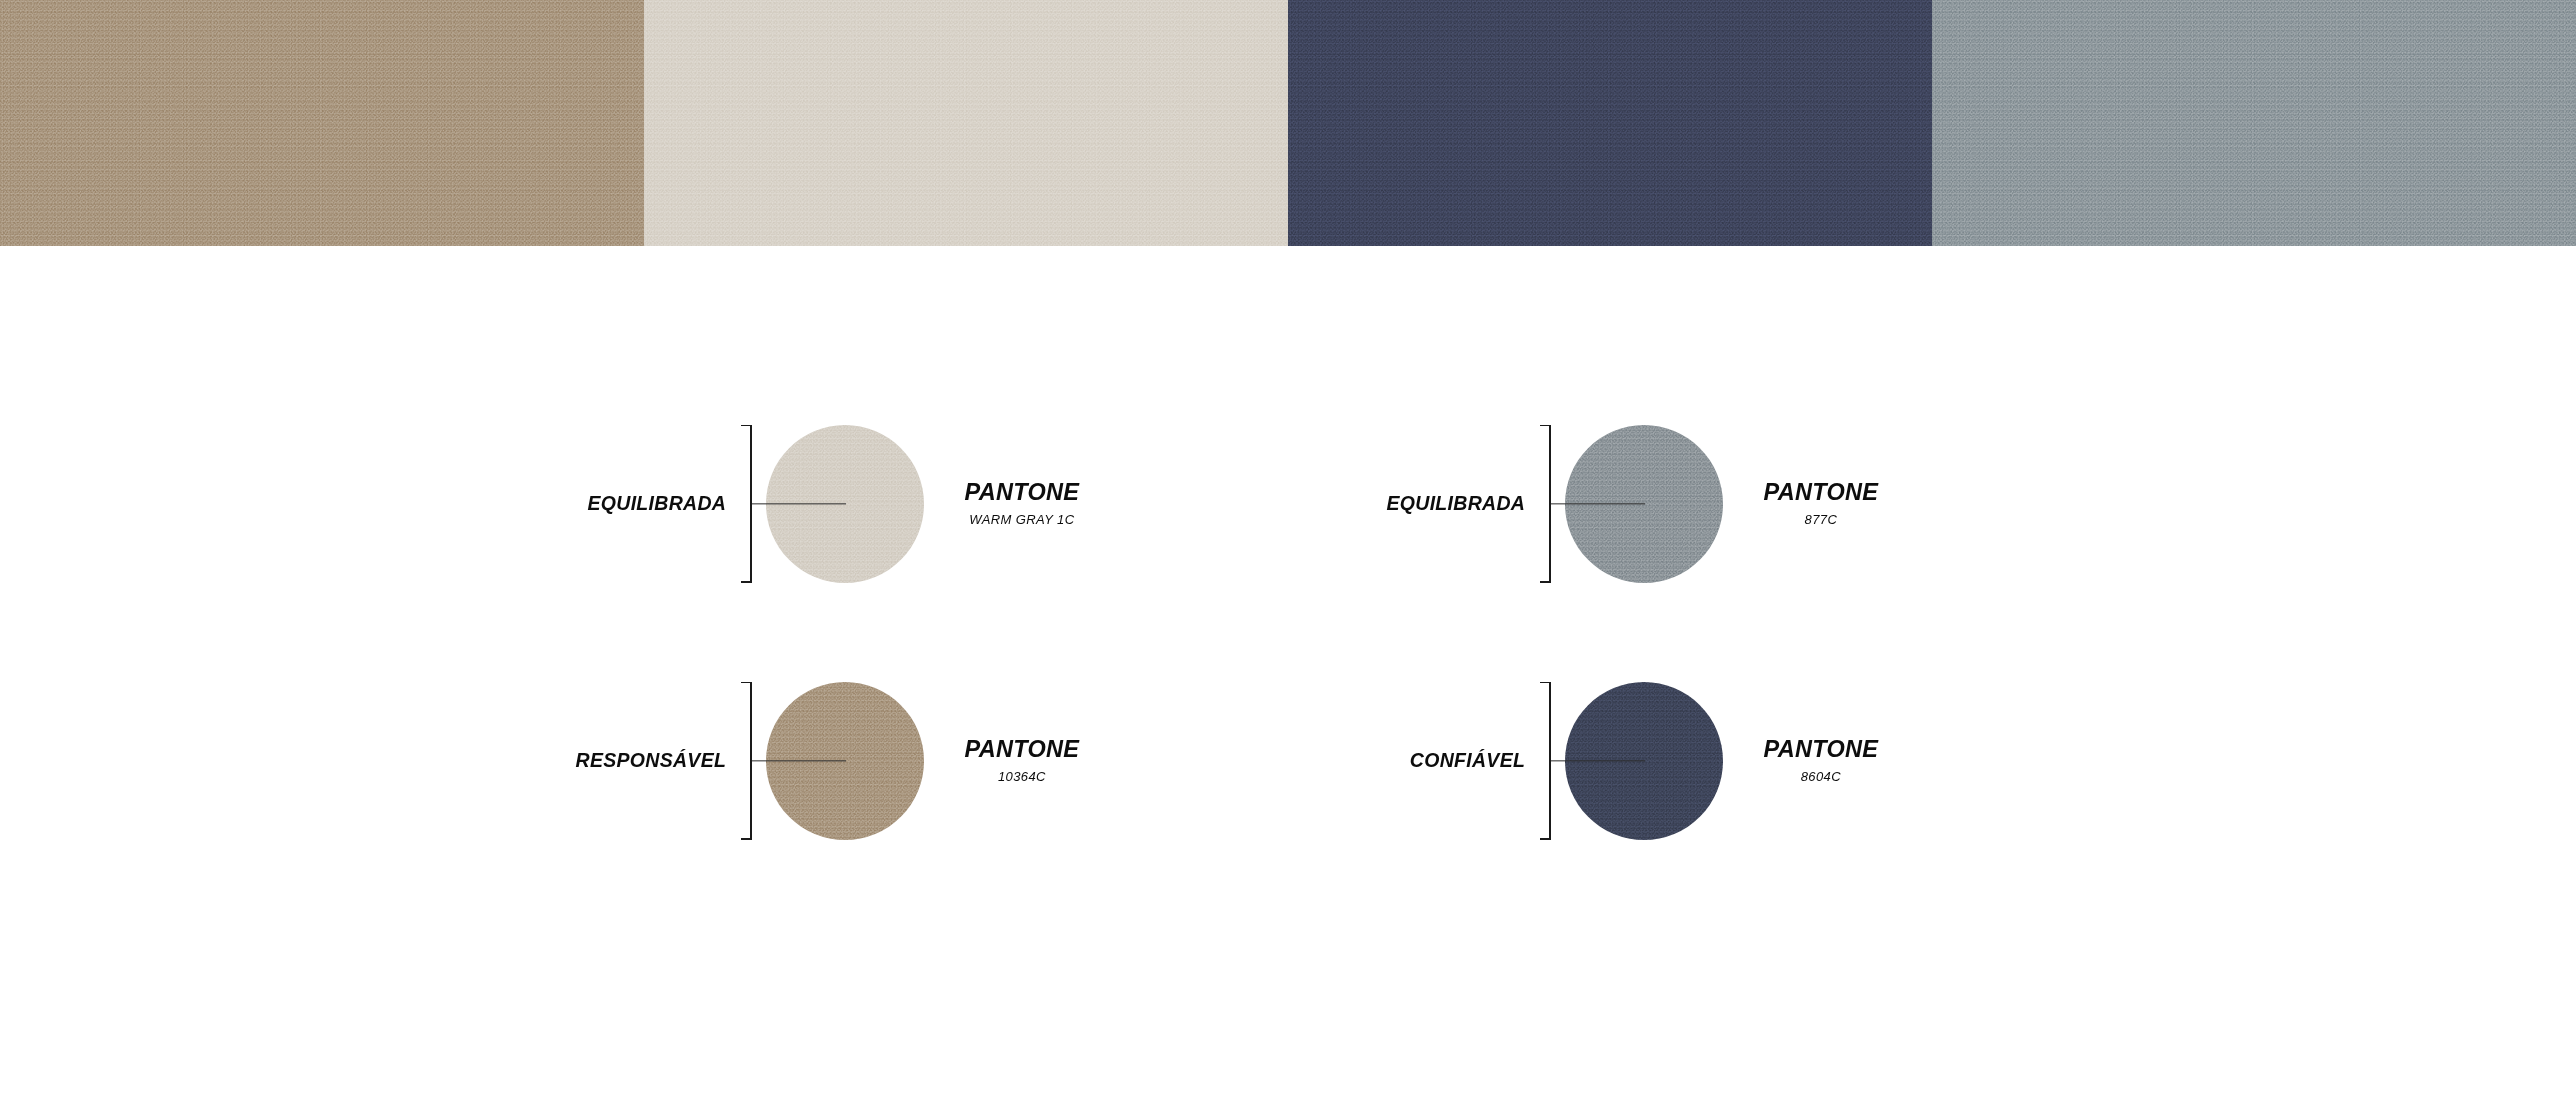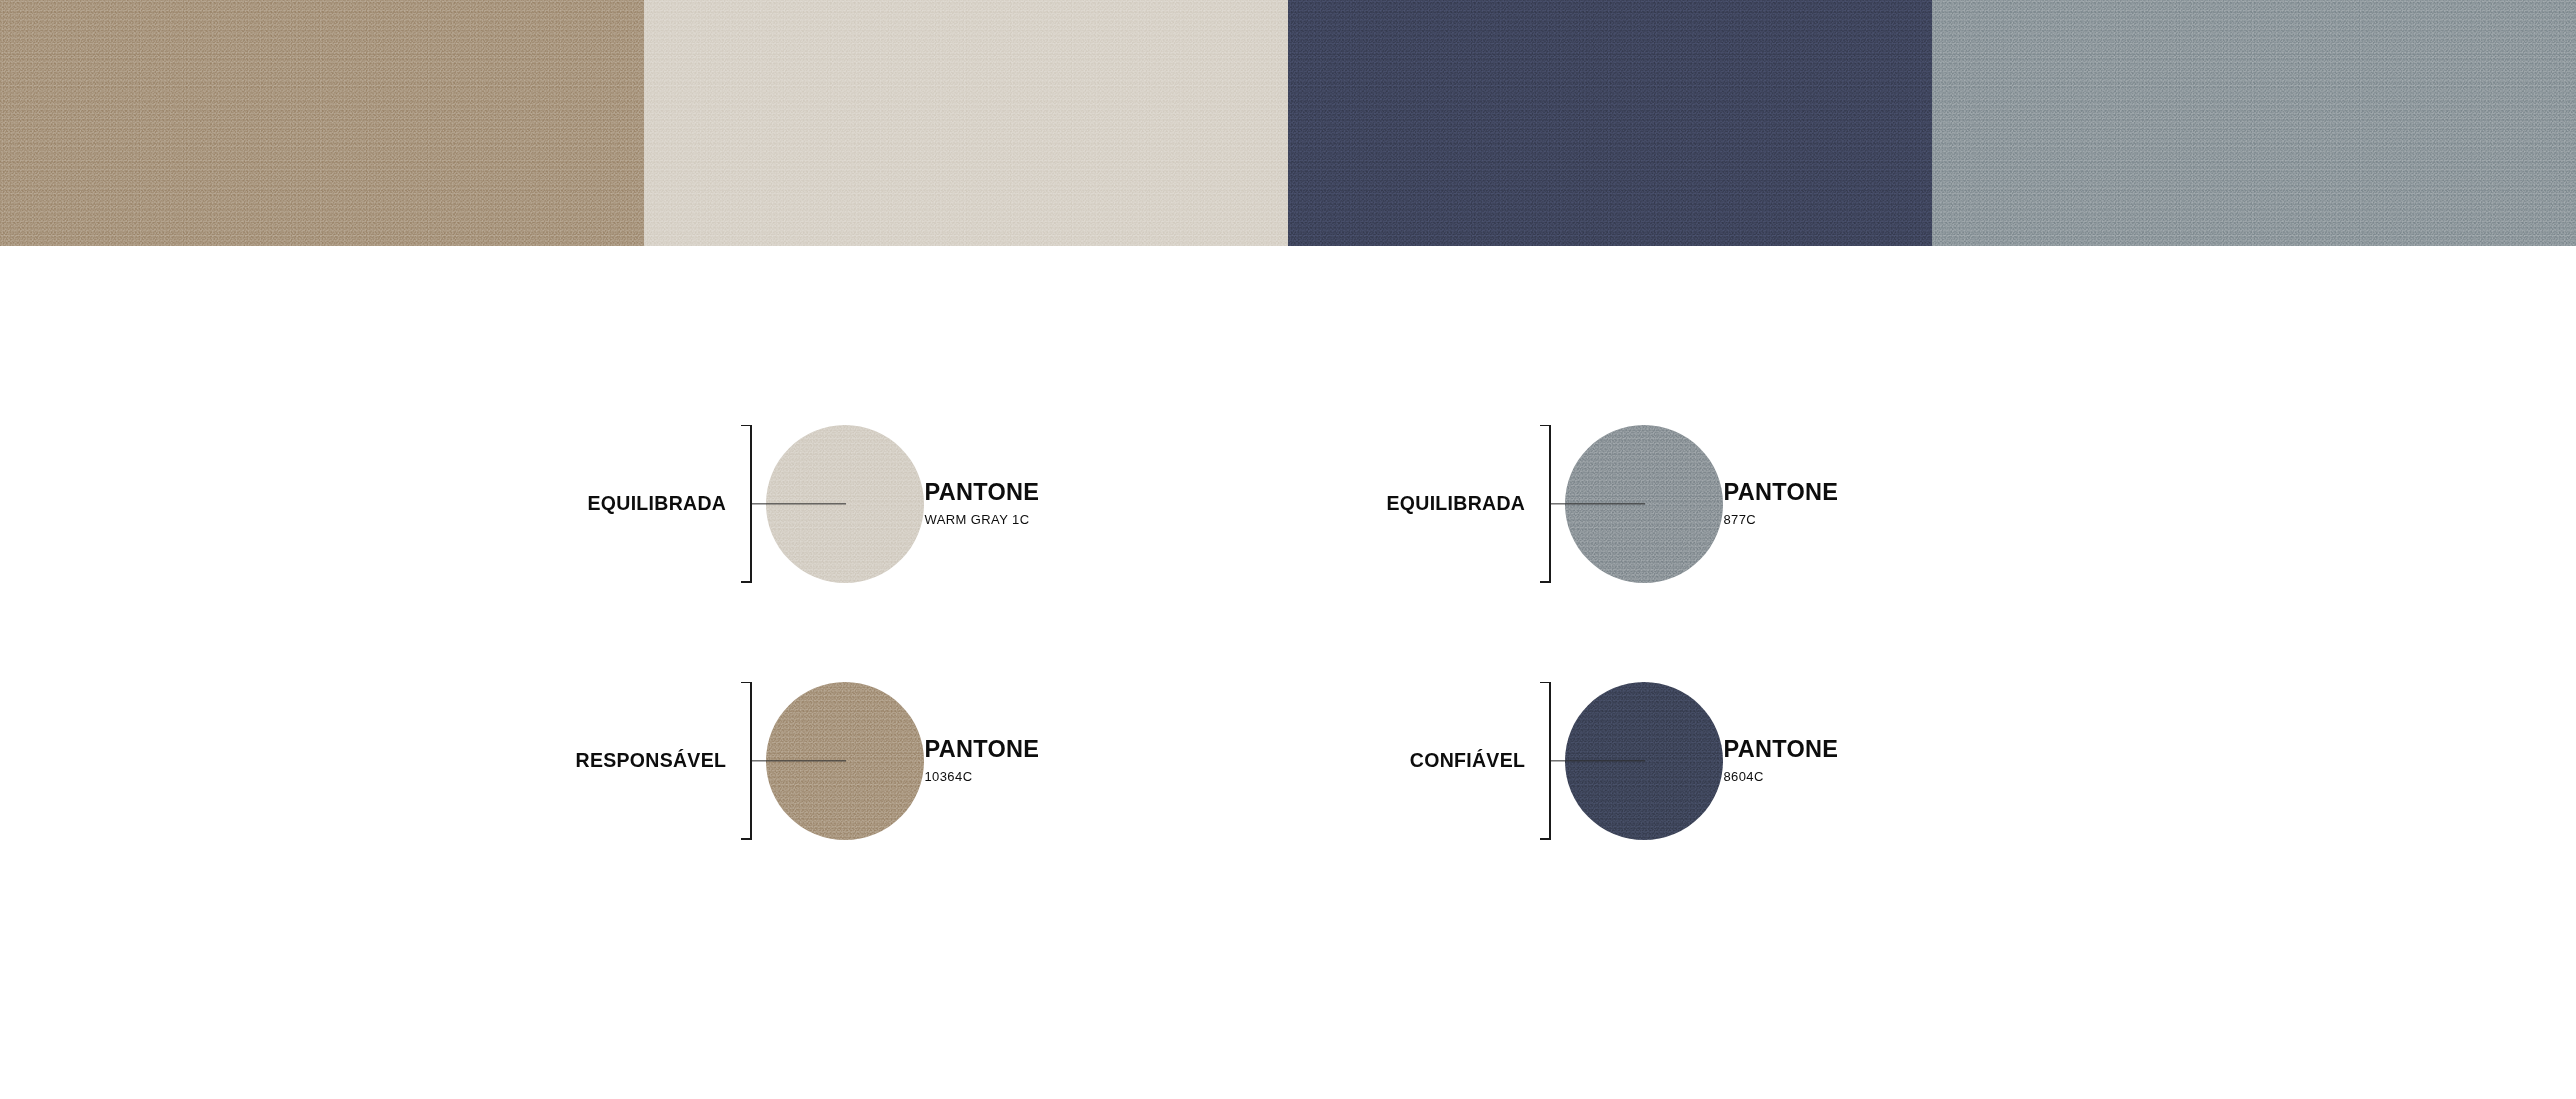--- a/index.html
+++ b/index.html
@@ -55,20 +55,21 @@
     left: 0;
     top: 246px;
     width: 2576px;
     height: 853px;
   }
   .swatch-group {
     position: absolute;
     display: flex;
     align-items: center;
     height: 201px;
+    font-style: italic;
   }
   
   .col-1 { left: 429px; }
   .col-2 { left: 1228px; }
   
   .row-1 { top: 157px; }   
   .row-2 { top: 414px; }   
 
   .group-label {
     width: 312px;
@@ -128,22 +129,24 @@
   }
   .color-circle {
     position: relative;
     width: 158px;
     height: 158px;
     border-radius: 50%;
     overflow: hidden;
   }
 
   .pantone-text {
+    margin-left: 40px;
     line-height: 1;
     white-space: nowrap;
+    text-align: center;
   }
   .pantone-word {
     font-size: 23.5px;
     font-weight: 700;
     letter-spacing: 0.3px;
     margin-bottom: 9.4px;
   }
   .pantone-code {
     font-size: 13px;
     font-weight: 400;

